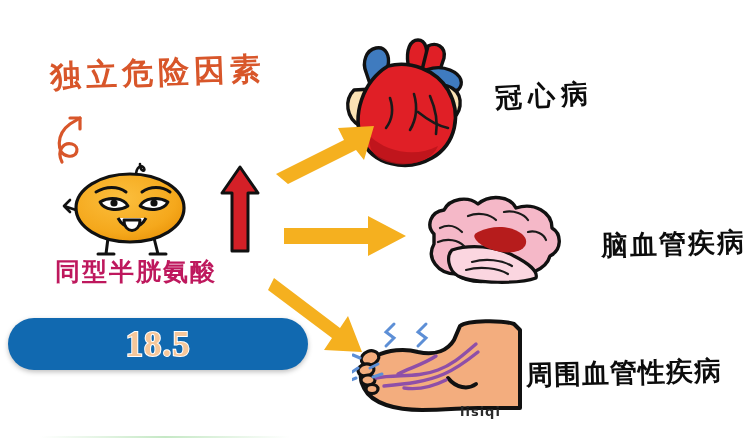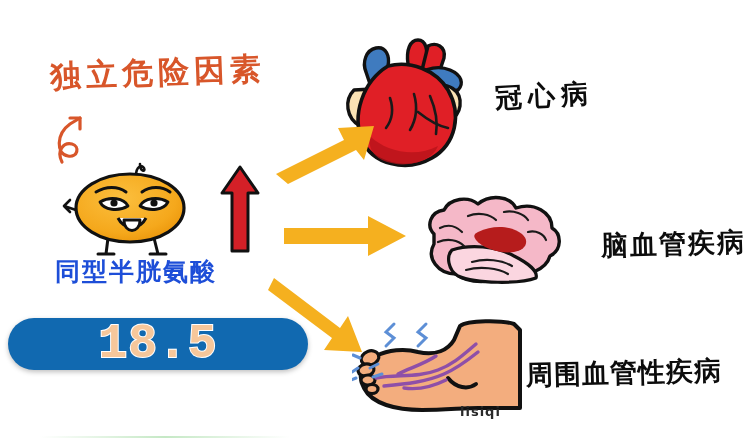--- a/index.html
+++ b/index.html
@@ -23,21 +23,21 @@
   #risk-factor-label{
     left:50px;top:52px;
     font-size:31px;
     color:#d8562a;
     transform:rotate(-2.2deg);
     letter-spacing:5px;
   }
   #homocysteine-label{
     left:55px;top:255px;
     font-size:25px;
-    color:#1d4ed8;
+    color:#be185d;
     letter-spacing:2px;
   }
   #chd-label{
     left:495px;top:78px;
     font-size:27px;
     color:#0c0c0c;
     transform:rotate(-3deg);
     letter-spacing:6px;
   }
   #cvd-label{
@@ -58,23 +58,23 @@
   
   #value-badge{
     left:8px;top:318px;
     width:300px;height:52px;
     background:#1169b0;
     border-radius:26px;
     box-shadow:0 2px 5px rgba(0,0,0,.25);
     display:flex;align-items:center;justify-content:center;
   }
   #value-badge-text{
-    font-family:Liberation Mono, monospace;
+    font-family:Liberation Serif, serif;
     font-weight:700;
-    font-size:48px;
+    font-size:35px;
     color:#f6c79b;
     letter-spacing:1px;
     -webkit-text-stroke:2px #ffffff;
     paint-order:stroke fill;
     line-height:1;
   }
 
   
   #bottom-progress{
     left:40px;top:436px;width:250px;height:2px;

